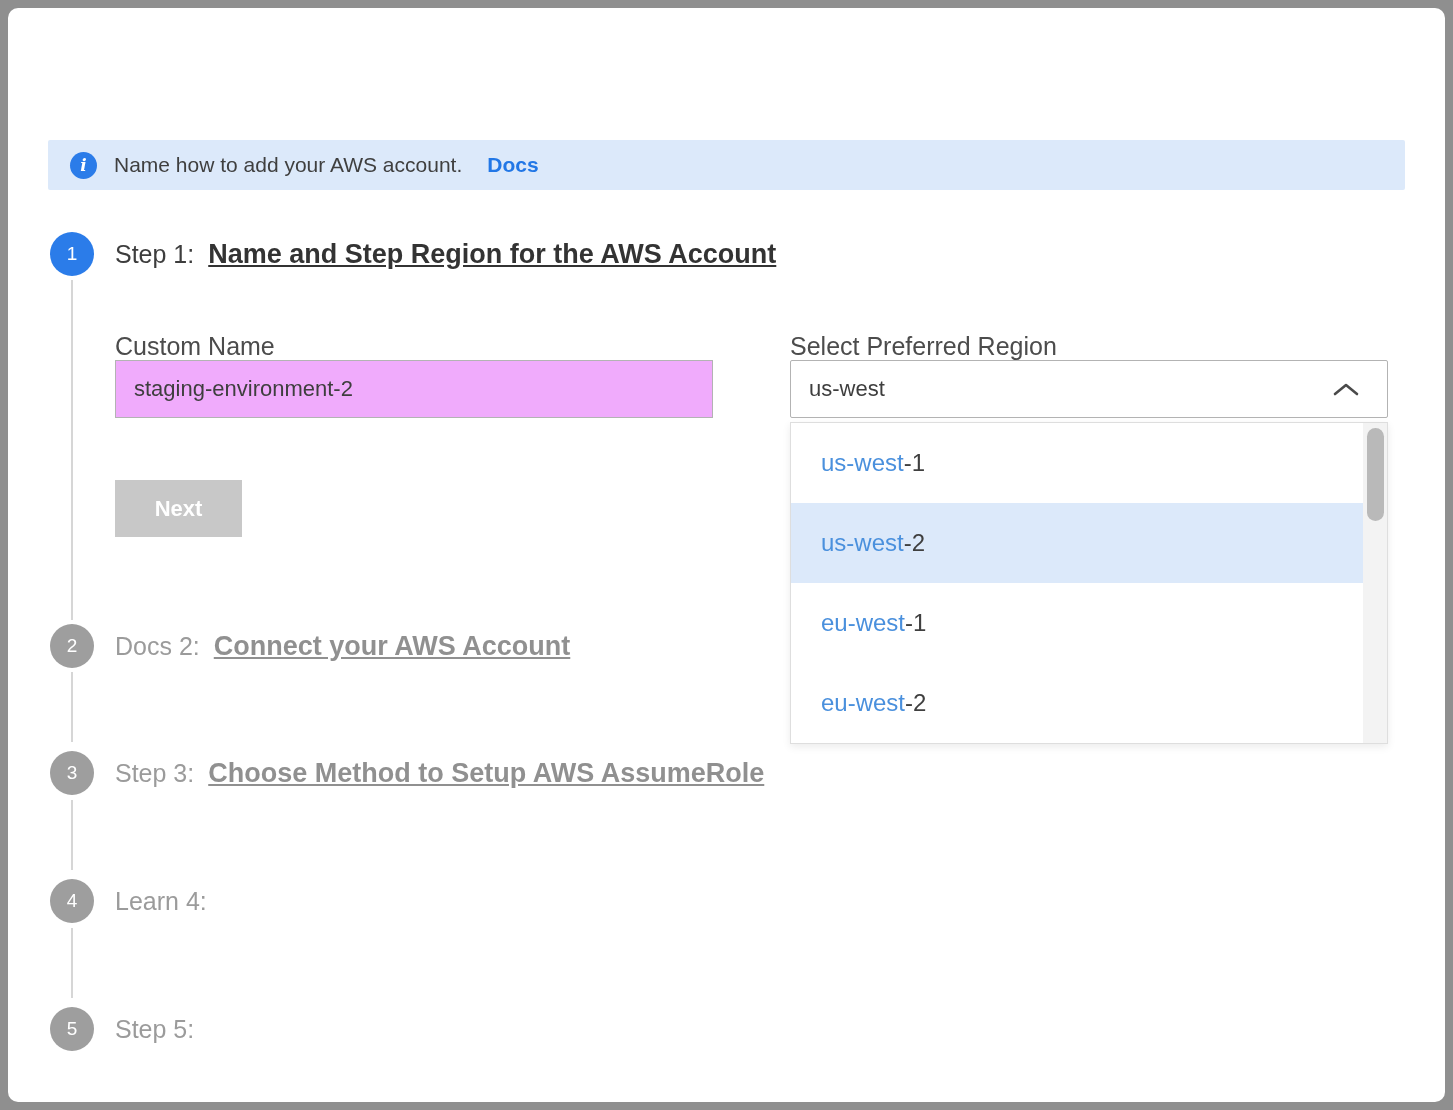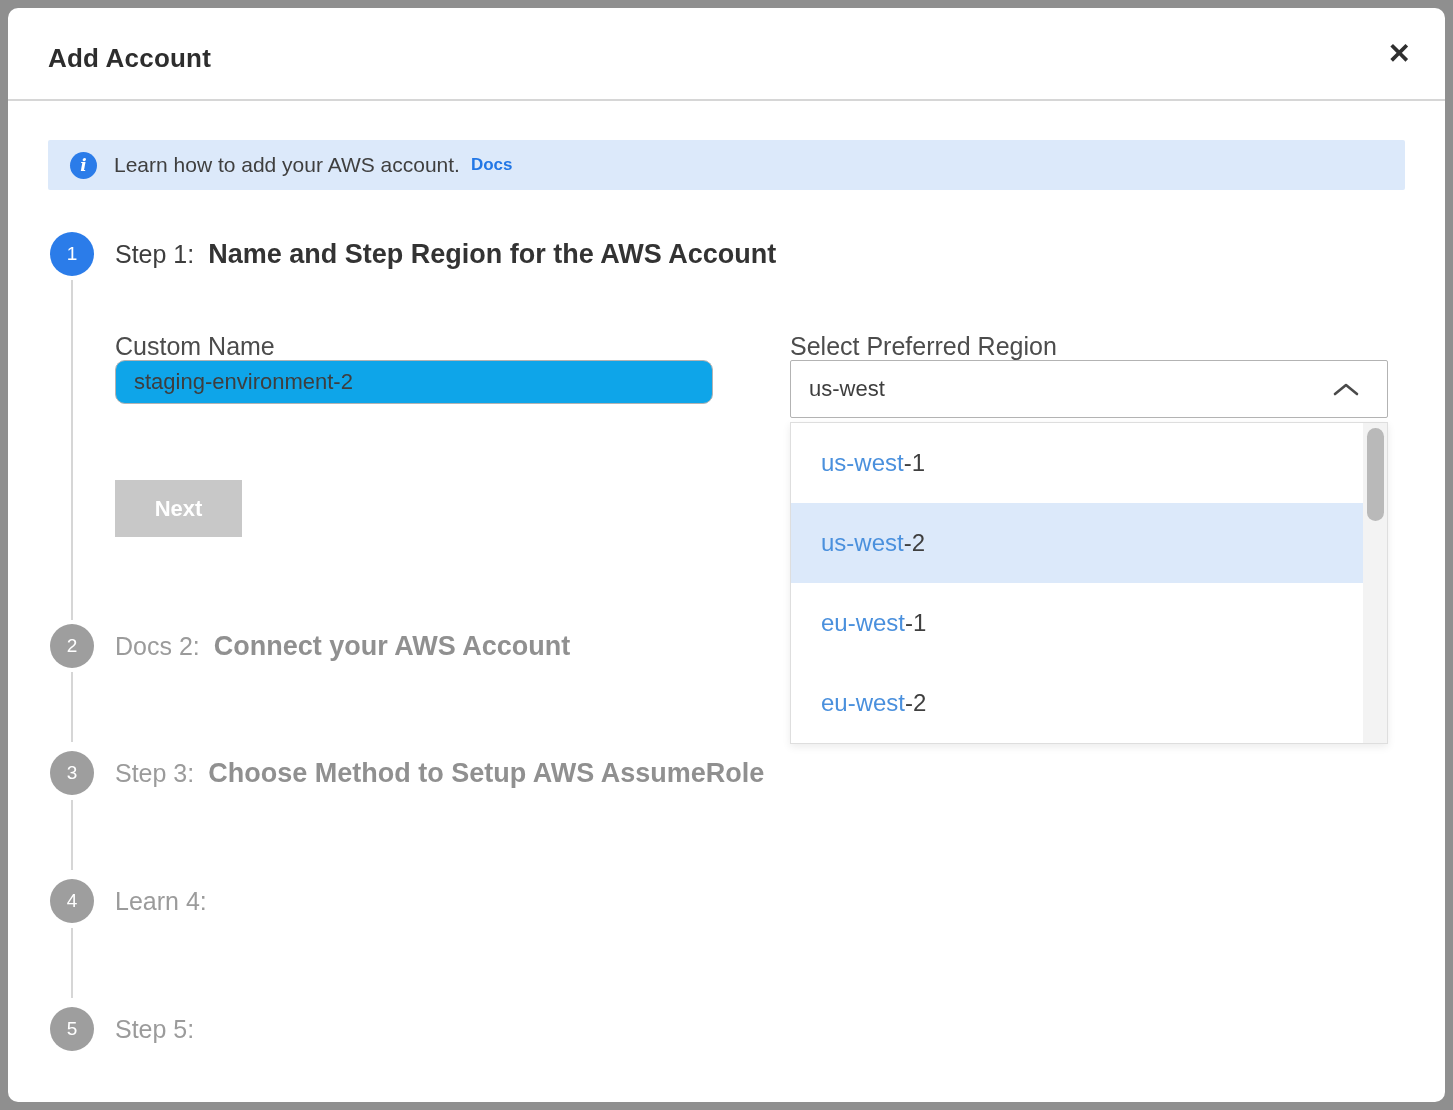--- a/index.html
+++ b/index.html
@@ -43,54 +43,54 @@
   }
   .info-icon {
     width:27px; height:27px; border-radius:50%;
     background:#2b7ce9; color:#ffffff;
     font-family:"DejaVu Serif", serif; font-weight:700; font-style:italic;
     font-size:17px; line-height:27px; text-align:center;
     margin-left:22px; flex:0 0 auto;
   }
   .banner-text { margin-left:17px; font-size:21px; color:#3f3f3f; }
   .banner-link {
-    margin-left:11px; font-size:17px; font-weight:700;
+    margin-left:25px; font-size:21px; font-weight:700;
     color:#2277e6; text-decoration:none; cursor:pointer;
   }
   
   .connector {
     position:absolute; left:63px; width:2px; background:#d6d6d6;
   }
   .step-row {
     position:absolute; left:42px; height:44px;
     display:flex; align-items:center; white-space:nowrap;
   }
   .step-circle {
     width:44px; height:44px; border-radius:50%;
     color:#ffffff; font-size:19px;
     display:flex; align-items:center; justify-content:center;
     flex:0 0 auto;
   }
   .step-circle.active { background:#2b7ce9; }
   .step-circle.inactive { background:#9e9e9e; }
   .step-prefix { margin-left:21px; font-size:25px; font-weight:400; color:#3d3d3d; }
-  .step-title { margin-left:14px; font-size:27px; font-weight:700; color:#333333; }
+  .step-title { margin-left:14px; font-size:27px; font-weight:700; color:#333333;text-decoration:underline; }
   .step-row.inactive .step-prefix { color:#9b9b9b; }
   .step-row.inactive .step-title { color:#909090; }
   
   .field-label {
     position:absolute; top:324px; font-size:25px; color:#4c4c4c;
   }
   .text-input {
     position:absolute; left:107px; top:352px;
-    width:598px; height:44px;
-    border:1px solid #b3b3b3; border-radius:10px;
+    width:598px; height:58px;
+    border:1px solid #b3b3b3; border-radius:0;
     padding:0 18px; font-size:22px; color:#3e3e3e;
     font-family:"Liberation Sans", sans-serif;
-    outline:none; background:#0ea5e9;
+    outline:none; background:#f0abfc;
   }
   .select-box {
     position:absolute; left:782px; top:352px;
     width:598px; height:58px;
     border:1px solid #b3b3b3; border-radius:2px;
     background:#ffffff; cursor:pointer;
     display:flex; align-items:center;
     padding:0 18px;
   }
   .select-value { font-size:22px; color:#3e3e3e; flex:1; }
@@ -128,28 +128,24 @@
     position:absolute; right:3px; top:5px;
     width:17px; height:93px;
     background:#b9b9b9; border-radius:9px;
   }
 </style>
 </head>
 <body>
 
 <div class="modal">
 
-  <div class="modal-header">
-    <h1 class="modal-title">Add Account</h1>
-    <button class="close-btn">✕</button>
-  </div>
 
   <div class="info-banner">
     <span class="info-icon">i</span>
-    <span class="banner-text">Learn how to add your AWS account.</span>
+    <span class="banner-text">Name how to add your AWS account.</span>
     <a class="banner-link">Docs</a>
   </div>
 
   <div class="connector" style="top:272px;height:340px"></div>
   <div class="connector" style="top:664px;height:70px"></div>
   <div class="connector" style="top:792px;height:70px"></div>
   <div class="connector" style="top:920px;height:70px"></div>
 
   <div class="step-row active" style="top:224px">
     <div class="step-circle active">1</div>

